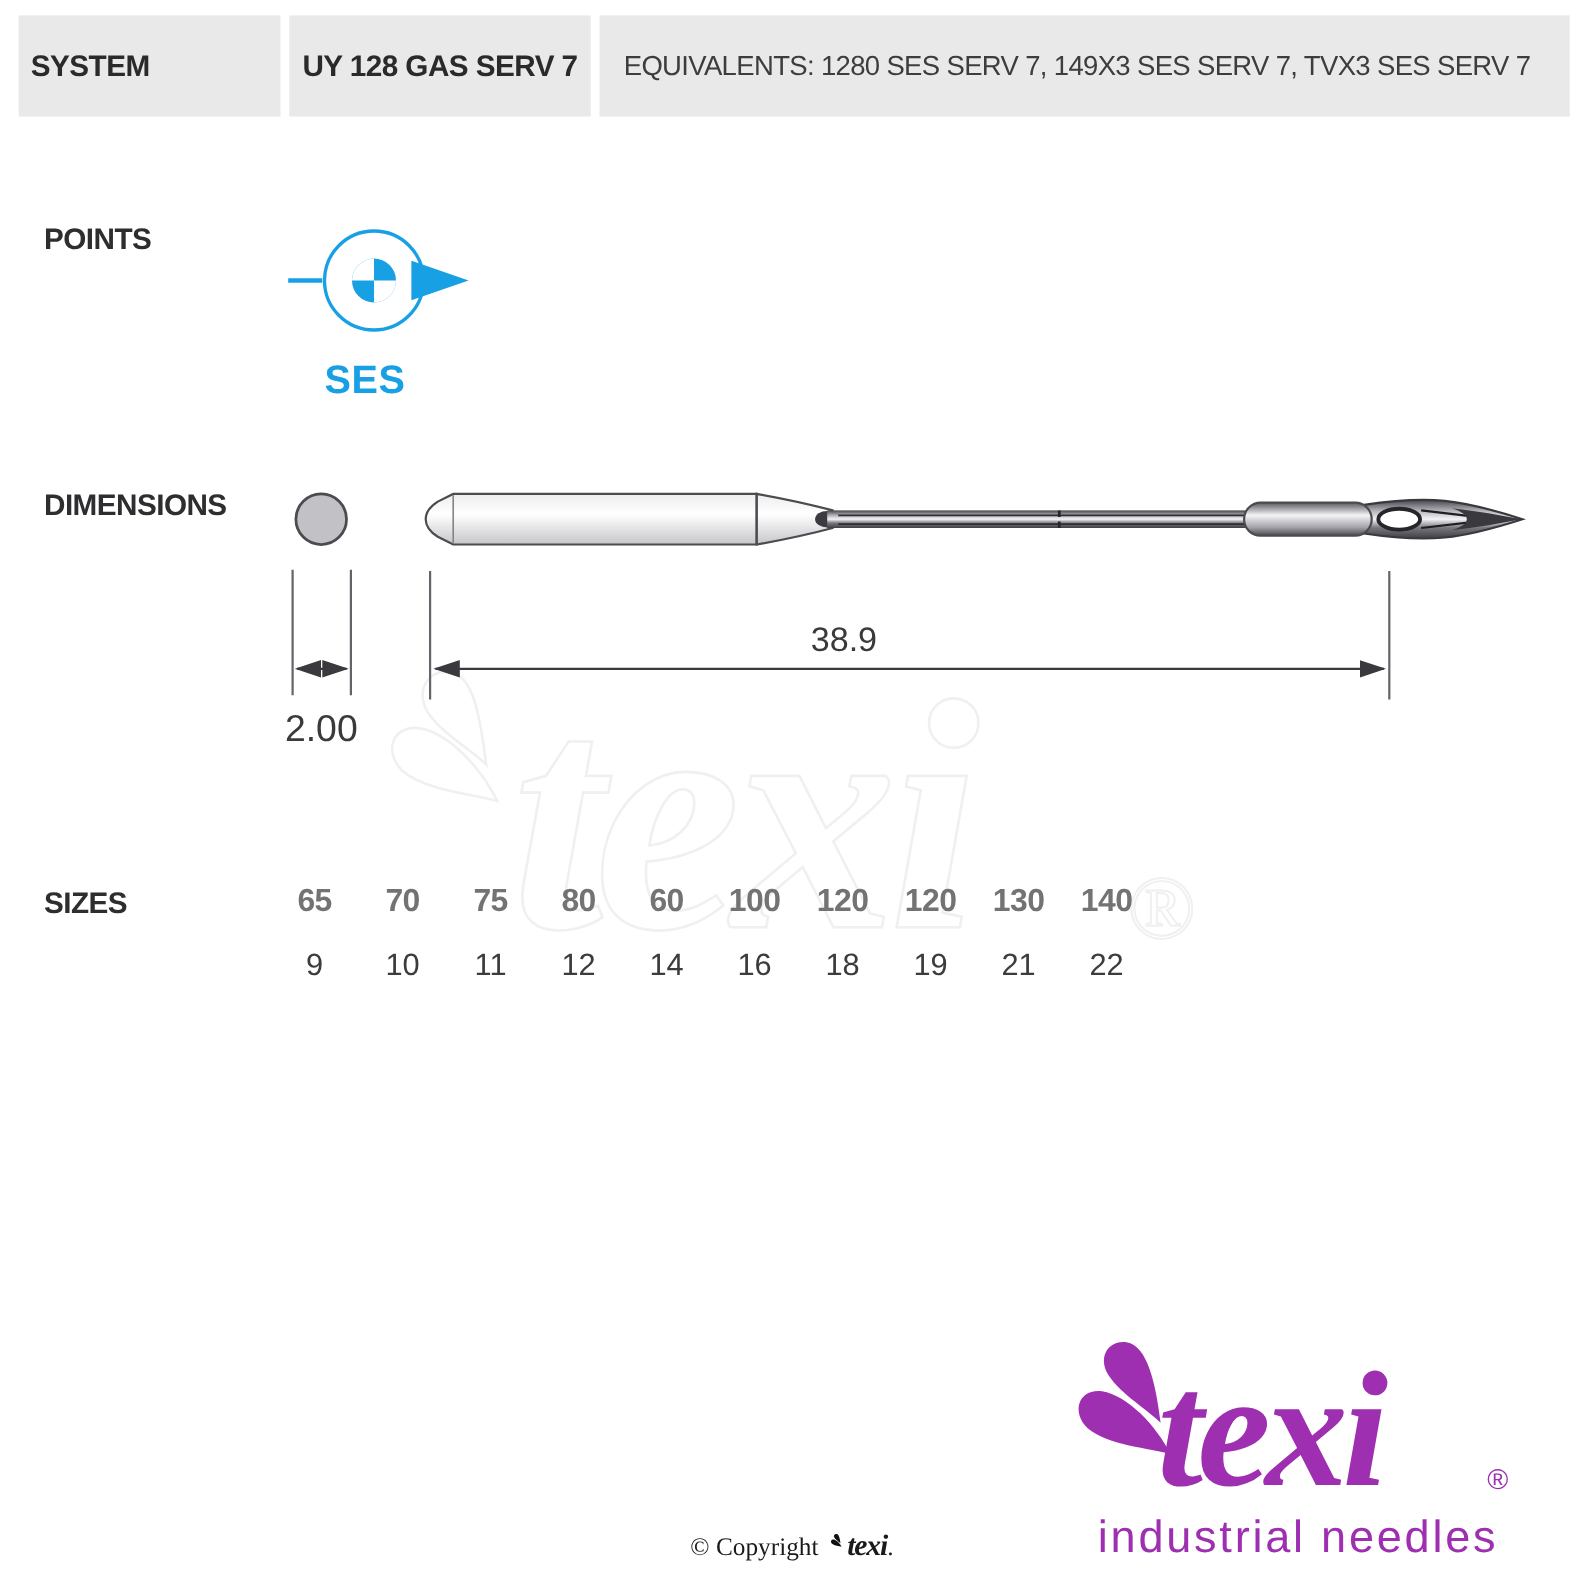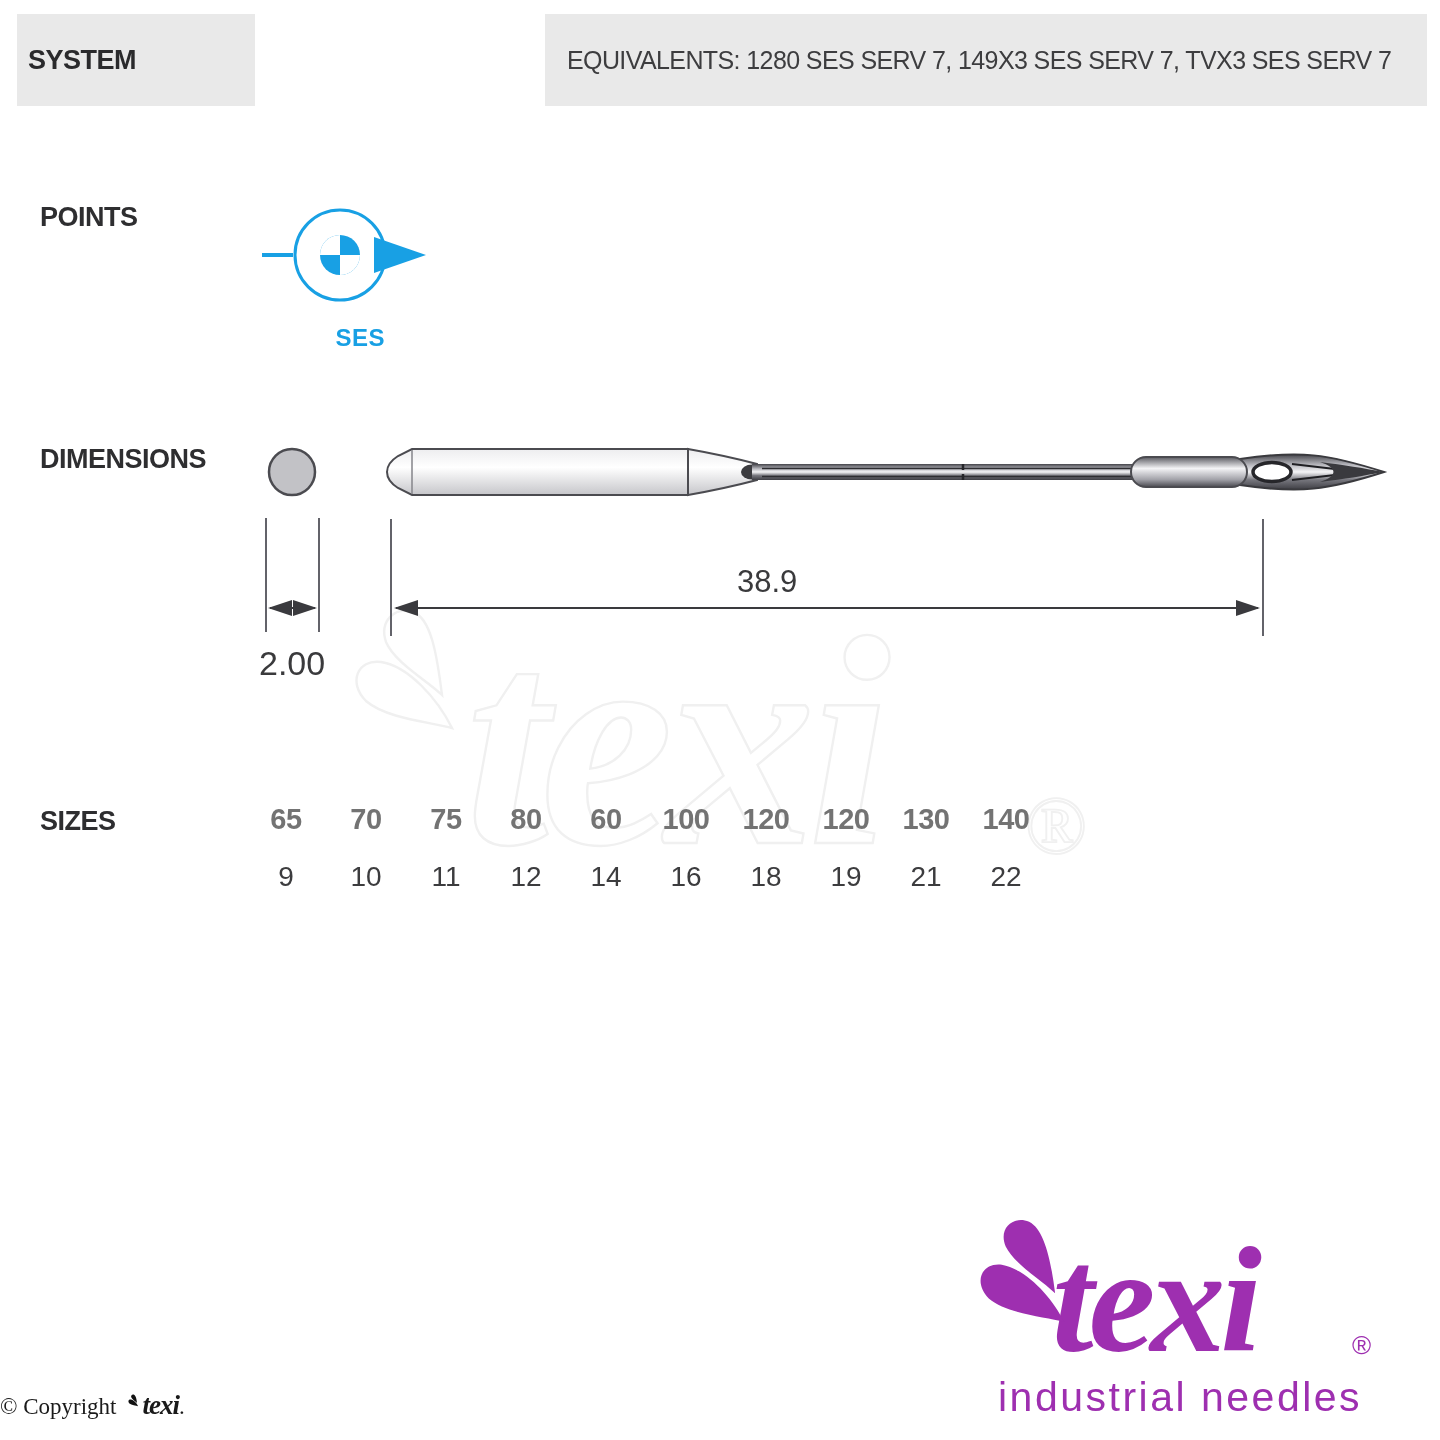--- a/index.html
+++ b/index.html
@@ -10,41 +10,41 @@
   .hbox{position:absolute;top:14px;height:92px;background:#e9e9e9;display:flex;align-items:center;}
   .hbox.b1{left:17px;width:238px;padding-left:11px;box-sizing:border-box;}
   .hbox.b2{left:263px;width:274px;justify-content:center;}
   .hbox.b3{left:545px;width:882px;padding-left:22px;box-sizing:border-box;text-align:right;}
   .hlabel{font-weight:bold;font-size:27px;letter-spacing:-0.5px;color:#2a2a2c;}
   .hvalue{font-weight:bold;font-size:27px;letter-spacing:-0.5px;color:#2a2a2c;}
   .hequiv{font-size:25px;letter-spacing:-0.6px;color:#3d3d3f;}
   
   .seclabel{position:absolute;left:40px;font-weight:bold;font-size:27px;letter-spacing:-0.5px;color:#2e2e30;}
   
-  .ses-label{position:absolute;left:295px;top:324px;width:90px;text-align:right;
-             font-weight:bold;font-size:24px;color:var(--accent,#18a0e4);letter-spacing:0.5px;}
+  .ses-label{position:absolute;left:295px;top:324px;width:90px;text-align:left;
+             font-weight:bold;font-size:36px;color:var(--accent,#18a0e4);letter-spacing:0.5px;}
   
   .dim-length{position:absolute;left:737px;top:564px;width:180px;text-align:left;
               font-size:31px;color:#3a3a3c;}
   .dim-diameter{position:absolute;left:259px;top:644px;width:100px;text-align:left;
               font-size:34px;color:#3a3a3c;}
   
   .sizes-row{position:absolute;left:246px;display:grid;grid-template-columns:repeat(10,80px);}
   .sizes-row span{text-align:center;}
   .sizes-metric{top:803px;font-weight:bold;font-size:29px;letter-spacing:-0.5px;color:#737373;}
   .sizes-singer{top:861px;font-size:28px;color:#3c3c3e;}
   
   .logo-text{position:absolute;left:1052px;top:1225px;line-height:1;
              font-family:"Liberation Serif",serif;font-style:italic;font-weight:bold;
              font-size:150px;letter-spacing:-5px;color:var(--brand,#9e2fb0);}
   .logo-reg{position:absolute;left:1352px;top:1330px;font-size:26px;color:var(--brand,#9e2fb0);}
   .logo-tagline{position:absolute;left:998px;top:1374px;width:450px;
              font-size:41px;letter-spacing:2.5px;color:var(--brand,#9e2fb0);}
   
-  .copyright{position:absolute;left:0;top:1390px;width:1440px;
+  .copyright{position:absolute;left:0;top:1390px;width:1440px;text-align:center;
              font-family:"Liberation Serif",serif;font-size:23px;color:#1a1a1a;}
   .copyright .mini-logo{display:inline-block;width:15px;height:15px;vertical-align:6px;margin:0 1px 0 10px;}
   .copyright .ctexi{font-style:italic;font-weight:bold;font-size:27px;letter-spacing:-1px;}
   svg text{font-family:"Liberation Serif",serif;}
 </style>
 </head>
 <body>
 
 <div class="page">
 
@@ -52,20 +52,23 @@
     <g fill="none" stroke="#f0f0f0" stroke-width="2.4">
       <path d="M117,110 C103,96 70,78 61,57 C54,36 70,21 88,27 C106,33 112,70 117,110 Z"></path>
       <path d="M127,143 C106,137 62,134 41,116 C23,98 32,74 56,77 C83,81 112,113 127,143 Z"></path>
     </g>
     <text x="140" y="258" font-size="300" font-style="italic" font-weight="bold" fill="none" stroke="#f0f0f0" stroke-width="2.4" letter-spacing="-8">texi</text>
     <text x="700" y="268" font-size="82" fill="none" stroke="#f0f0f0" stroke-width="1.8">®</text>
   </svg>
 
   <div class="hbox b1">
     <span class="hlabel">SYSTEM</span>
+  </div>
+  <div class="hbox b2">
+    <span class="hvalue">UY 128 GAS SERV 7</span>
   </div>
   <div class="hbox b3">
     <span class="hequiv">EQUIVALENTS: 1280 SES SERV 7, 149X3 SES SERV 7, TVX3 SES SERV 7</span>
   </div>
 
   <div class="seclabel" style="top:202px;">POINTS</div>
   <svg class="layer" style="left:250px;top:198px;" width="195" height="118" viewBox="250 198 195 118">
     <defs>
       <marker id="ahB" orient="auto" markerWidth="14" markerHeight="10" refX="11" refY="4.5">
         <path d="M0,0 L13,4.5 L0,9 Z" fill="var(--accent,#18a0e4)"></path>

